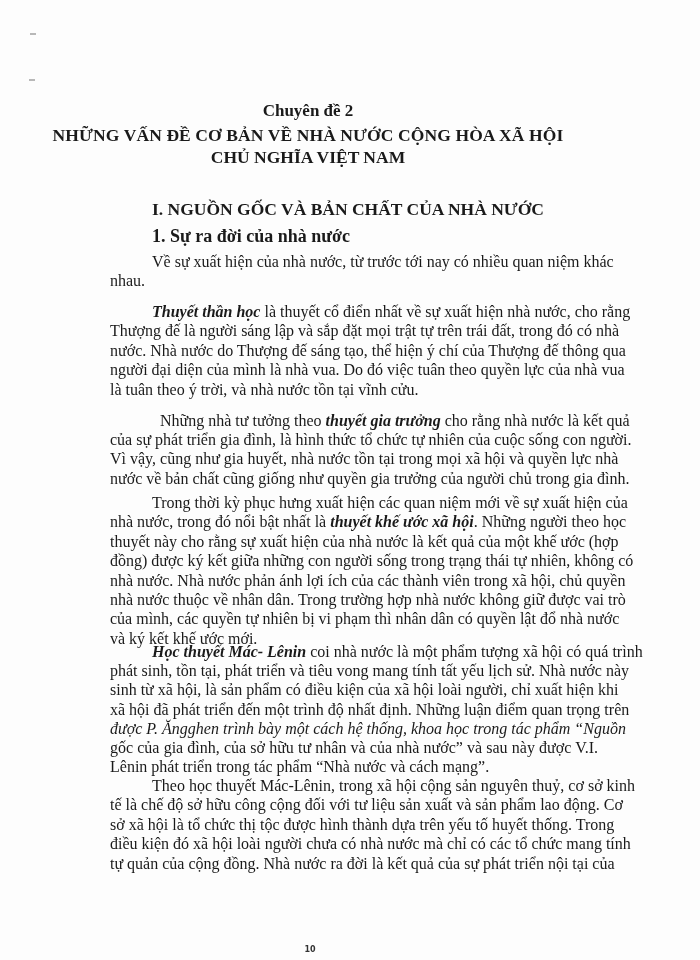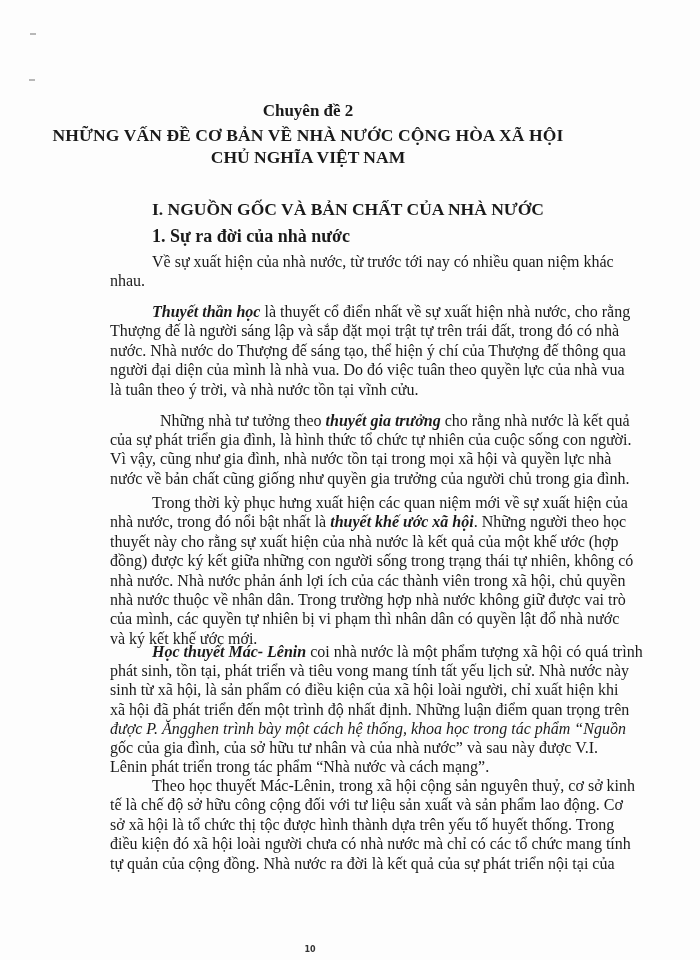--- a/index.html
+++ b/index.html
@@ -45,21 +45,21 @@
   <div id="body-text">
       <div class="line first" style="top: 253px;"><span>Về sự xuất hiện của nhà nước, từ trước tới nay có nhiều quan niệm khác</span></div>
       <div class="line last" style="top: 272px;"><span>nhau.</span></div>
       <div class="line first" style="top: 303px;"><span class="em">Thuyết thần học</span><span> là thuyết cổ điển nhất về sự xuất hiện nhà nước, cho rằng</span></div>
       <div class="line" style="top: 322.4px;"><span>Thượng đế là người sáng lập và sắp đặt mọi trật tự trên trái đất, trong đó có nhà</span></div>
       <div class="line" style="top: 341.8px;"><span>nước. Nhà nước do Thượng đế sáng tạo, thể hiện ý chí của Thượng đế thông qua</span></div>
       <div class="line" style="top: 361.2px;"><span>người đại diện của mình là nhà vua. Do đó việc tuân theo quyền lực của nhà vua</span></div>
       <div class="line last" style="top: 380.6px;"><span>là tuân theo ý trời, và nhà nước tồn tại vĩnh cửu.</span></div>
       <div class="line first" style="top: 412px; margin-left: 8px;"><span>Những nhà tư tưởng theo </span><span class="em">thuyết gia trưởng</span><span> cho rằng nhà nước là kết quả</span></div>
       <div class="line" style="top: 431.2px;"><span>của sự phát triển gia đình, là hình thức tổ chức tự nhiên của cuộc sống con người.</span></div>
-      <div class="line" style="top: 450.4px;"><span>Vì vậy, cũng như gia đình, nhà nước tồn tại trong mọi xã hội và quyền lực nhà</span></div>
+      <div class="line" style="top: 450.4px;"><span>Vì vậy, cũng như gia huyết, nhà nước tồn tại trong mọi xã hội và quyền lực nhà</span></div>
       <div class="line last" style="top: 469.6px;"><span>nước về bản chất cũng giống như quyền gia trưởng của người chủ trong gia đình.</span></div>
       <div class="line first" style="top: 494px;"><span>Trong thời kỳ phục hưng xuất hiện các quan niệm mới về sự xuất hiện của</span></div>
       <div class="line" style="top: 513.4px;"><span>nhà nước, trong đó nổi bật nhất là </span><span class="em">thuyết khế ước xã hội</span><span>. Những người theo học</span></div>
       <div class="line" style="top: 532.8px;"><span>thuyết này cho rằng sự xuất hiện của nhà nước là kết quả của một khế ước (hợp</span></div>
       <div class="line" style="top: 552.2px;"><span>đồng) được ký kết giữa những con người sống trong trạng thái tự nhiên, không có</span></div>
       <div class="line" style="top: 571.6px;"><span>nhà nước. Nhà nước phản ánh lợi ích của các thành viên trong xã hội, chủ quyền</span></div>
       <div class="line" style="top: 591px;"><span>nhà nước thuộc về nhân dân. Trong trường hợp nhà nước không giữ được vai trò</span></div>
       <div class="line" style="top: 610.4px;"><span>của mình, các quyền tự nhiên bị vi phạm thì nhân dân có quyền lật đổ nhà nước</span></div>
       <div class="line last" style="top: 629.8px;"><span>và ký kết khế ước mới.</span></div>
       <div class="line first" style="top: 643px;"><span class="em">Học thuyết Mác- Lênin</span><span> coi nhà nước là một phẩm tượng xã hội có quá trình</span></div>

